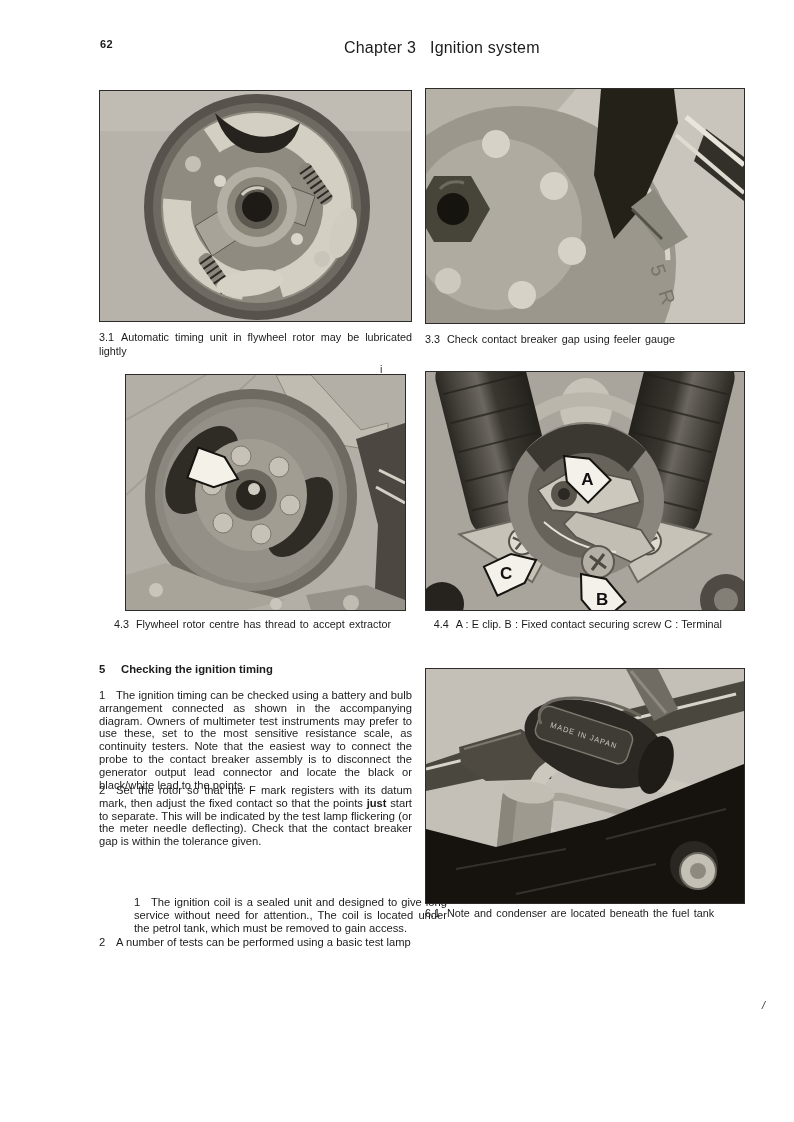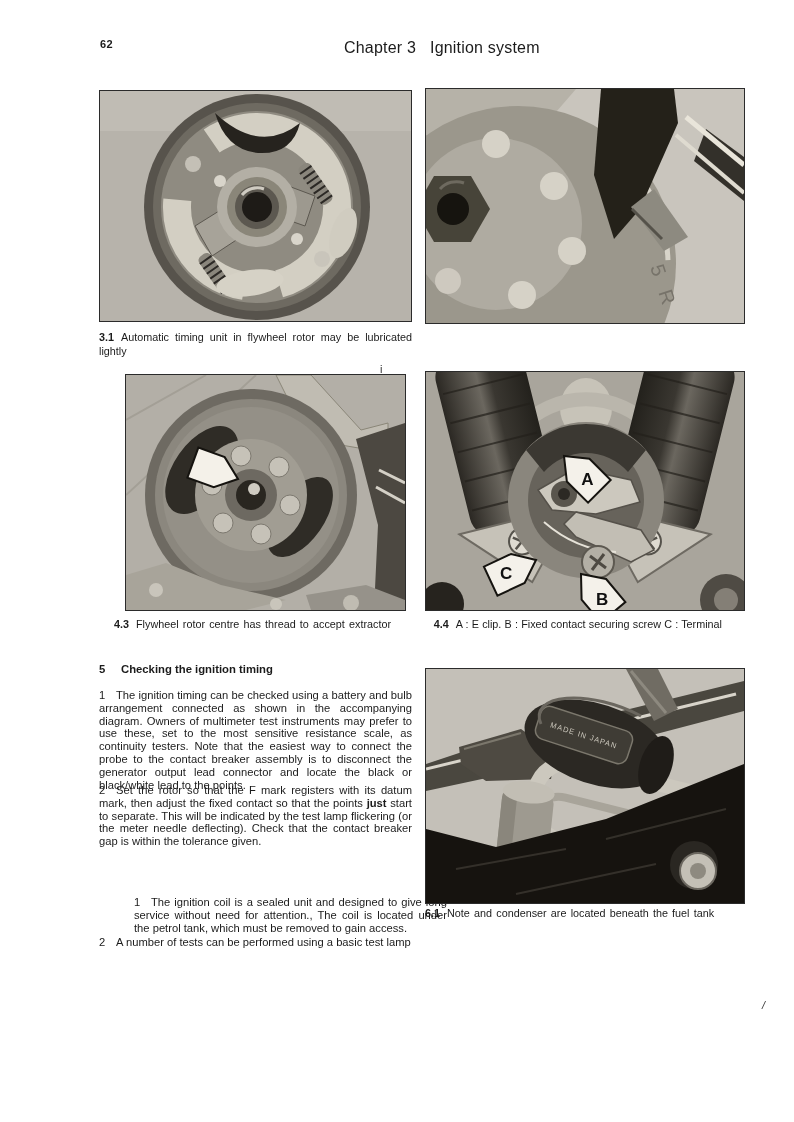--- a/index.html
+++ b/index.html
@@ -8,21 +8,21 @@
     background:#ffffff;
     font-family:"Liberation Sans","DejaVu Sans",sans-serif;
     color:#1b1b1b;overflow:hidden;
   }
   .abs{position:absolute;}
   .page-num{font-size:11px;font-weight:bold;letter-spacing:.3px;}
   .chapter-title{font-size:16px;white-space:pre;letter-spacing:.2px;}
   .photo{position:absolute;border:1px solid #2b2b2b;box-sizing:border-box;background:#b2aea6;}
   .photo svg{display:block;width:100%;height:100%;}
   .caption{font-size:10.8px;line-height:13.6px;word-spacing:1.2px;}
-  .caption .cap-num{font-weight:bold;margin-right:7px;}
+  .caption .cap-num{font-weight:normal;margin-right:7px;}
   .cap-wrap{text-align:justify;}
   .cap-line{white-space:nowrap;}
   .cap-tight{word-spacing:0.2px;}
   .sec-heading{font-size:11.3px;font-weight:bold;}
   .sec-heading .sec-num{display:inline-block;width:22px;}
   .para{font-size:11.2px;line-height:12.8px;text-align:justify;margin:0;}
   .para .pnum{display:inline-block;width:17px;}
   .stray{font-size:11px;color:#333;}
   text{font-family:"Liberation Sans","DejaVu Sans",sans-serif;}
 </style>
@@ -87,20 +87,23 @@
       <path d="M206,120 L236,150" stroke="#55524a" stroke-width="3"></path>
       <polygon points="280,40 318,68 318,112 268,72" fill="#33302a"></polygon>
       <path d="M260,28 l58,48" stroke="#e9e5da" stroke-width="5"></path>
       <path d="M250,46 l68,58" stroke="#dfdbd0" stroke-width="4"></path>
       <text transform="translate(224,178) rotate(72)" font-size="20" fill="#77736a" letter-spacing="5">5 R</text>
     </svg>
   </div>
 
   <div class="abs caption cap-wrap" style="left:99px;top:331px;width:313px;">
     <span class="cap-num">3.1</span><span>Automatic timing unit in flywheel rotor may be lubricated lightly</span>
+  </div>
+  <div class="abs caption cap-line" style="left:425px;top:333px;width:320px;">
+    <span class="cap-num">3.3</span><span>Check contact breaker gap using feeler gauge</span>
   </div>
 
   <div class="abs stray" style="left:380px;top:363px;">i</div>
 
   <div class="photo" style="left:125px;top:374px;width:281px;height:237px;">
     <svg viewBox="0 0 279 235" preserveAspectRatio="none">
       <rect width="279" height="235" fill="#b3afa7"></rect>
       <path d="M0,45 L80,0 M0,120 L130,0" stroke="#a39f96" stroke-width="2"></path>
       <polygon points="150,0 185,0 235,55 262,48 262,78 215,70 160,20" fill="#c0bcb2" stroke="#8a8678" stroke-width="1"></polygon>
       <polygon points="230,64 279,48 279,235 248,235 252,150" fill="#4c4841"></polygon>

